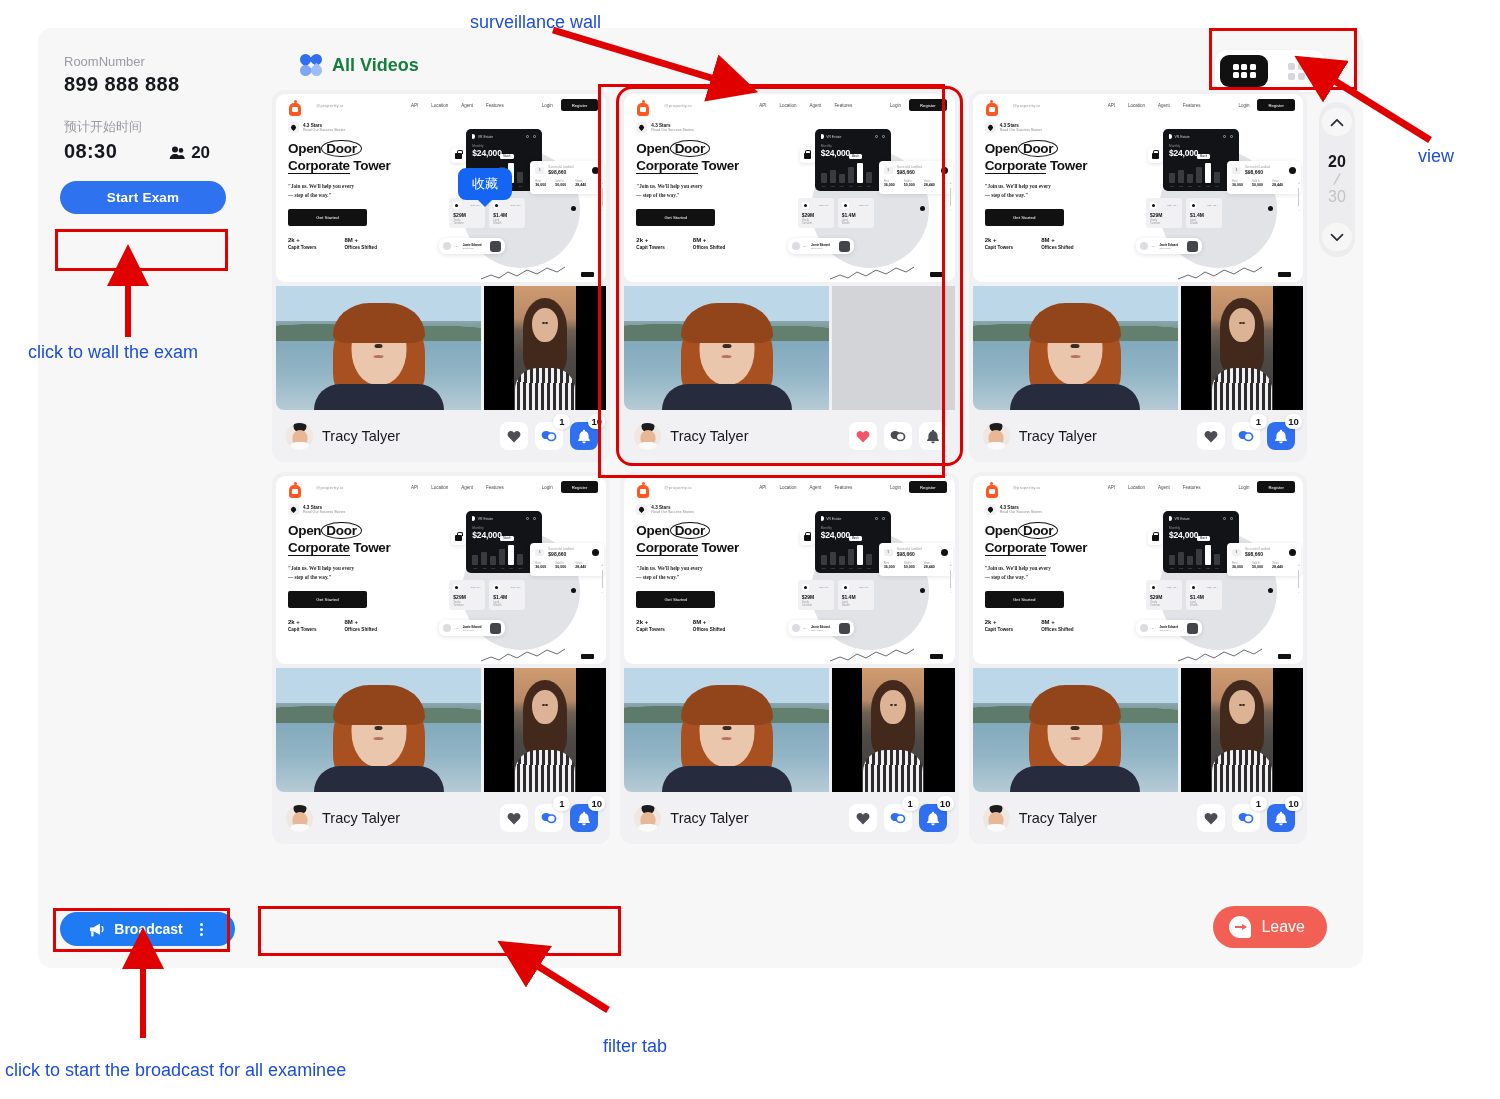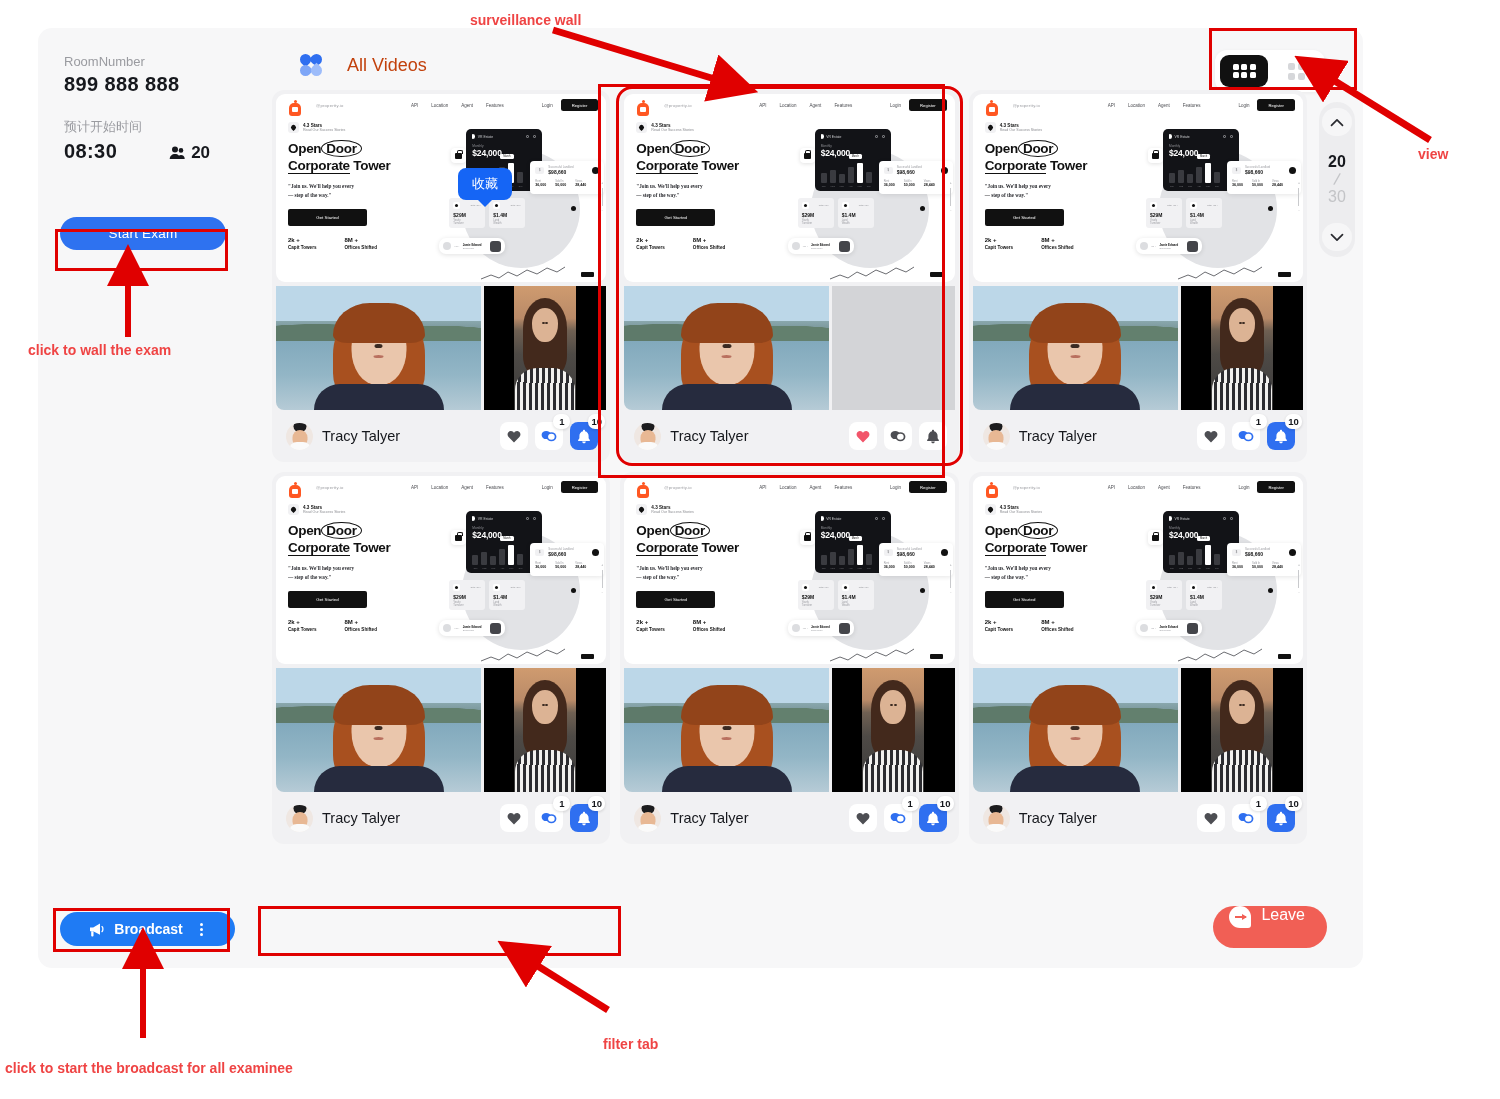--- a/index.html
+++ b/index.html
@@ -43,22 +43,22 @@
   .meta { padding: 26px 0 0 26px; }
   .meta-label { font-size: 13px; color: #9a9ba0; margin-bottom: 4px; }
   .meta-value { font-size: 20px; font-weight: 700; color: #16181d; letter-spacing: .4px; }
   .meta-row { display: flex; align-items: flex-end; justify-content: flex-start; gap: 52px; }
   .people { display: flex; align-items: center; gap: 6px; font-size: 17px; font-weight: 700; color: #16181d; }
   .people svg { width: 16px; height: 16px; }
 
   .start-wrap { margin: 18px 0 0 22px; width: 166px; }
   .btn-start {
     width: 100%; height: 33px; border: none; border-radius: 17px;
-    background: #2e72f0; color: #fff; font-size: 13.5px; font-weight: 400;
-    cursor: pointer; letter-spacing: .2px; margin-top: 36px;
+    background: #2e72f0; color: #fff; font-size: 13.5px; font-weight: 700;
+    cursor: pointer; letter-spacing: .2px;
   }
 
   .presenter {
     position: absolute; left: 22px; bottom: 96px;
     width: 168px; height: 150px; background: #f1f1f3; border-radius: 12px;
     display: flex; align-items: flex-start; justify-content: center; padding-top: 26px;
   }
   .presenter-name { font-size: 15px; font-weight: 700; color: #16181d; }
 
   .broadcast-wrap { position: absolute; left: 22px; bottom: 22px; width: 175px; }
@@ -72,21 +72,21 @@
 
   
   .main { position: absolute; left: 212px; top: 0; right: 0; bottom: 0; }
   .main-header { display: flex; align-items: center; gap: 10px; padding: 26px 0 0 50px; }
   .petal { width: 22px; height: 22px; position: relative; }
   .petal i { position: absolute; width: 11px; height: 11px; border-radius: 50% 50% 50% 0; }
   .petal i:nth-child(1) { left: 0; top: 0; background: #2f6ff0; transform: rotate(-45deg); }
   .petal i:nth-child(2) { right: 0; top: 0; background: #2f6ff0; transform: rotate(45deg); }
   .petal i:nth-child(3) { left: 0; bottom: 0; background: #7ea6f7; transform: rotate(-135deg); }
   .petal i:nth-child(4) { right: 0; bottom: 0; background: #9dbcfa; transform: rotate(135deg); }
-  .main-title { font-size: 18px; font-weight: 400; color: #c2410c; margin-left: 15px; }
+  .main-title { font-size: 18px; font-weight: 700; color: #15803d; }
 
   .view-toggle {
     position: absolute; right: 38px; top: 22px; width: 110px; height: 42px;
     background: #fff; border-radius: 12px; display: flex; align-items: center;
     padding: 5px; gap: 4px; box-shadow: 0 1px 4px rgba(0,0,0,.06);
   }
   .vt-btn { width: 50px; height: 32px; border-radius: 9px; display: flex; align-items: center; justify-content: center; cursor: pointer; }
   .vt-btn.active { background: #111; }
   .grid6 { display: grid; grid-template-columns: repeat(3, 6px); grid-template-rows: repeat(2, 6px); gap: 2.5px; }
   .grid6 i { background: #fff; border-radius: 1.5px; display: block; }
@@ -278,28 +278,28 @@
     position: absolute; left: 26px; bottom: 22px; width: 338px; height: 38px;
     background: #f1f1f3; border-radius: 19px; display:flex; align-items:center; padding: 3px;
   }
   .ftab { height: 32px; border-radius: 16px; display:flex;align-items:center;justify-content:center;
           font-size: 14px; color:#4a4b50; cursor:pointer; padding: 0 22px; }
   .ftab.active { background:#111; color:#fff; font-weight: 700; }
 
   .leave-wrap { position: absolute; right: 36px; bottom: 20px; }
   .btn-leave {
     height: 42px; border:none; border-radius: 21px; background:#f15f55; color:#fff;
-    font-size: 16px; padding: 0 22px 0 16px; display:flex; align-items:flex-start; gap:10px; cursor:pointer;
+    font-size: 16px; padding: 0 22px 0 16px; display:flex; align-items:center; gap:10px; cursor:pointer;
   }
   .leave-ic { width: 22px; height: 22px; background:#fff; border-radius: 50% 50% 3px 50%; display:flex;align-items:center;justify-content:center;}
   .leave-ic b { width: 11px; height: 2px; background:#f15f55; display:block; position:relative;}
   .leave-ic b::after { content:""; position:absolute; right:-1px; top:-2.5px; border-left:5px solid #f15f55; border-top:3.5px solid transparent; border-bottom:3.5px solid transparent;}
 
   
-  .ann { position: absolute; color: #ef4444; font-weight: 700; font-size: 14px; font-family: "Liberation Sans", sans-serif; }
+  .ann { position: absolute; color: #1d4ed8; font-weight: 400; font-size: 18px; font-family: "Liberation Sans", sans-serif; }
   .box { position: absolute; border: 3px solid #e00000; pointer-events:none; }
   .arrow { position: absolute; pointer-events: none; }
 </style>
 </head>
 <body>
 
 <div class="stage">
 
   <div class="app">
 

